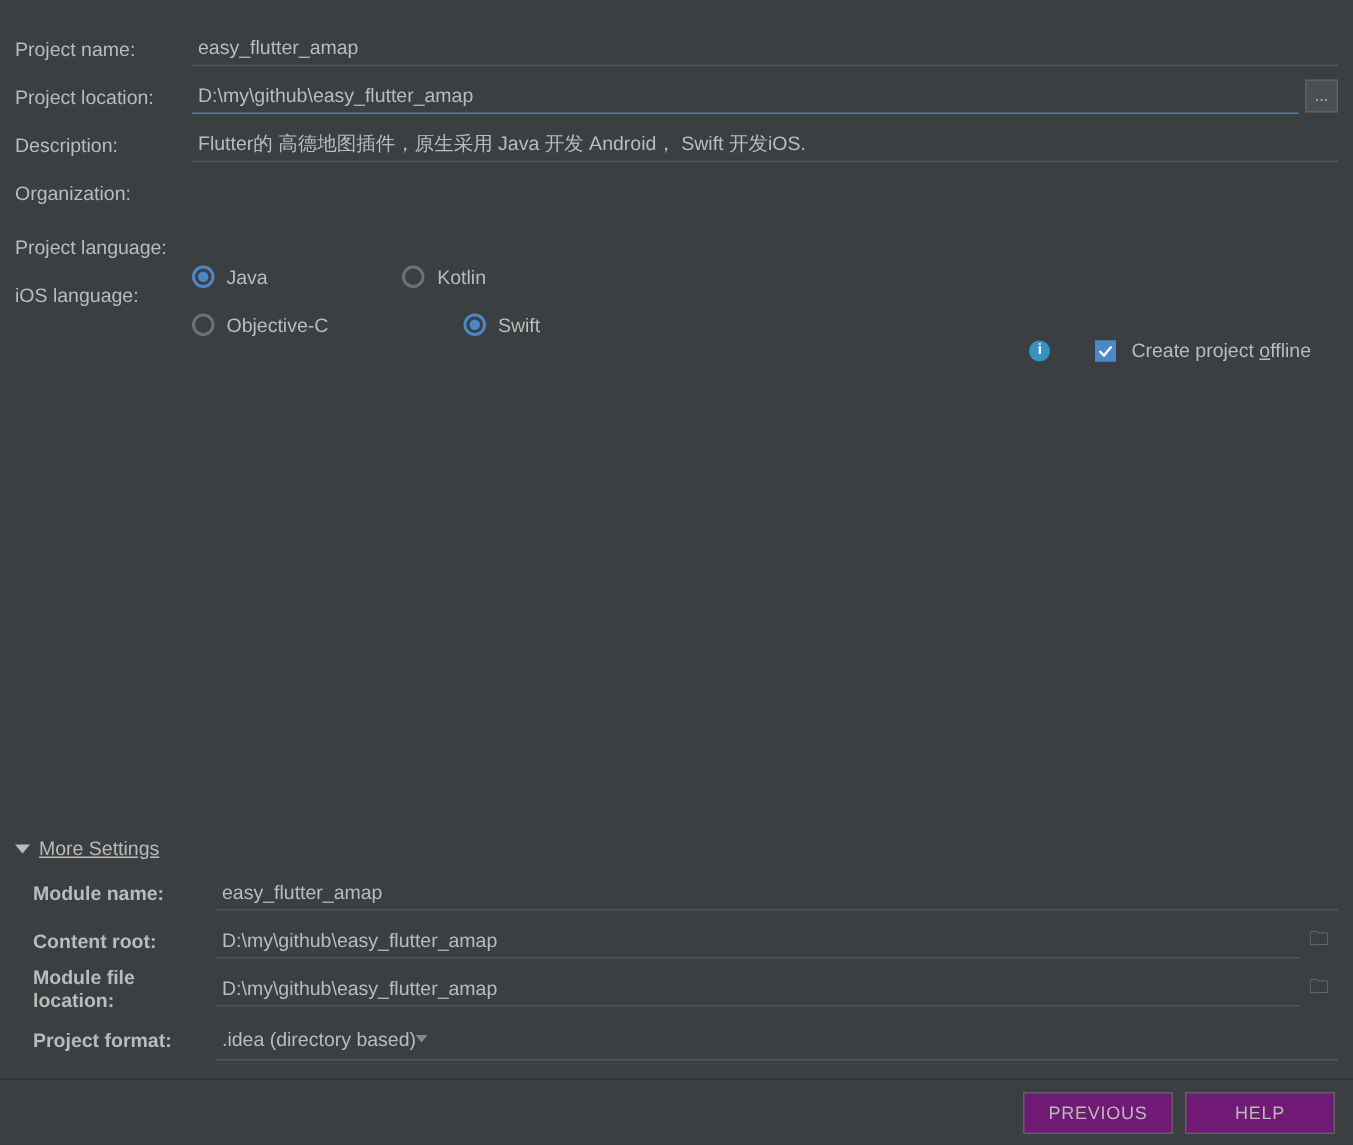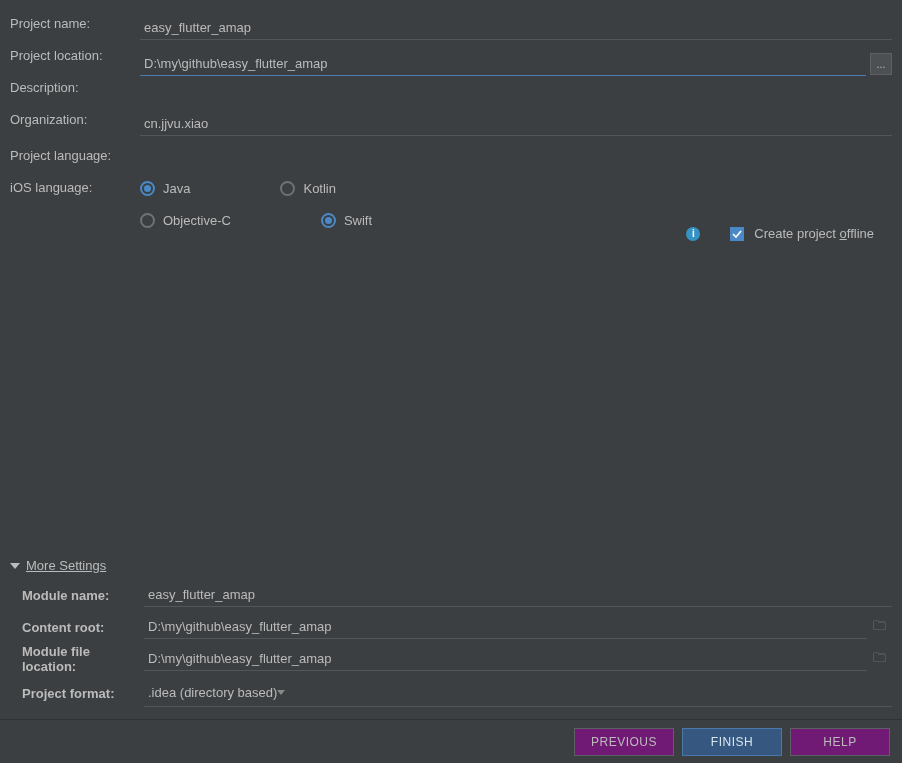--- a/index.html
+++ b/index.html
@@ -11,22 +11,22 @@
   font-family: "Segoe UI", Arial, sans-serif;
   font-size: 13px;
   overflow: hidden;
   position: relative;
 }
 .form-area {
   padding: 0 10px;
 }
 .row {
   display: flex;
+  align-items: center;
   height: 32px;
-  gap: 12px;
 }
 .label {
   width: 118px;
   color: #bbbbbb;
   font-size: 13px;
 }
 .label-wide {
   width: 140px;
 }
 .input {
@@ -237,25 +237,25 @@
   <div class="row">
     <div class="label">Project location:</div>
     <div class="input-wrap">
       <input class="input input-active" value="D:\my\github\easy_flutter_amap" style="">
       <div class="browse-btn">...</div>
     </div>
   </div>
 
   <div class="row">
     <div class="label">Description:</div>
+    <input class="input" value="Flutter的 高德地图插件，原生采用 Java 开发 Android， Swift 开发iOS." style="">
   </div>
 
   <div class="row">
     <div class="label">Organization:</div>
-    <input class="input" value="cn.jjvu.xiao" style="">
   </div>
 
   <div class="row" style="margin-top:4px">
     <div class="label label-wide" style="width:118px">Project language:</div>
     <div class="radio-group">
       <div class="radio-item">
         <div class="radio-circle selected">
             <div class="radio-dot"></div>
           </div>
         <span>Java</span>
@@ -321,15 +321,14 @@
       <div class="select-wrap">
         <span>.idea (directory based)</span>
         <div class="chevron-down"></div>
       </div>
     </div>
   </div>
 </div>
 
 <div class="button-bar">
   <div class="btn">PREVIOUS</div>
-  <div class="btn primary">FINISH</div>
   <div class="btn">HELP</div>
 </div>
 
 </body></html>

